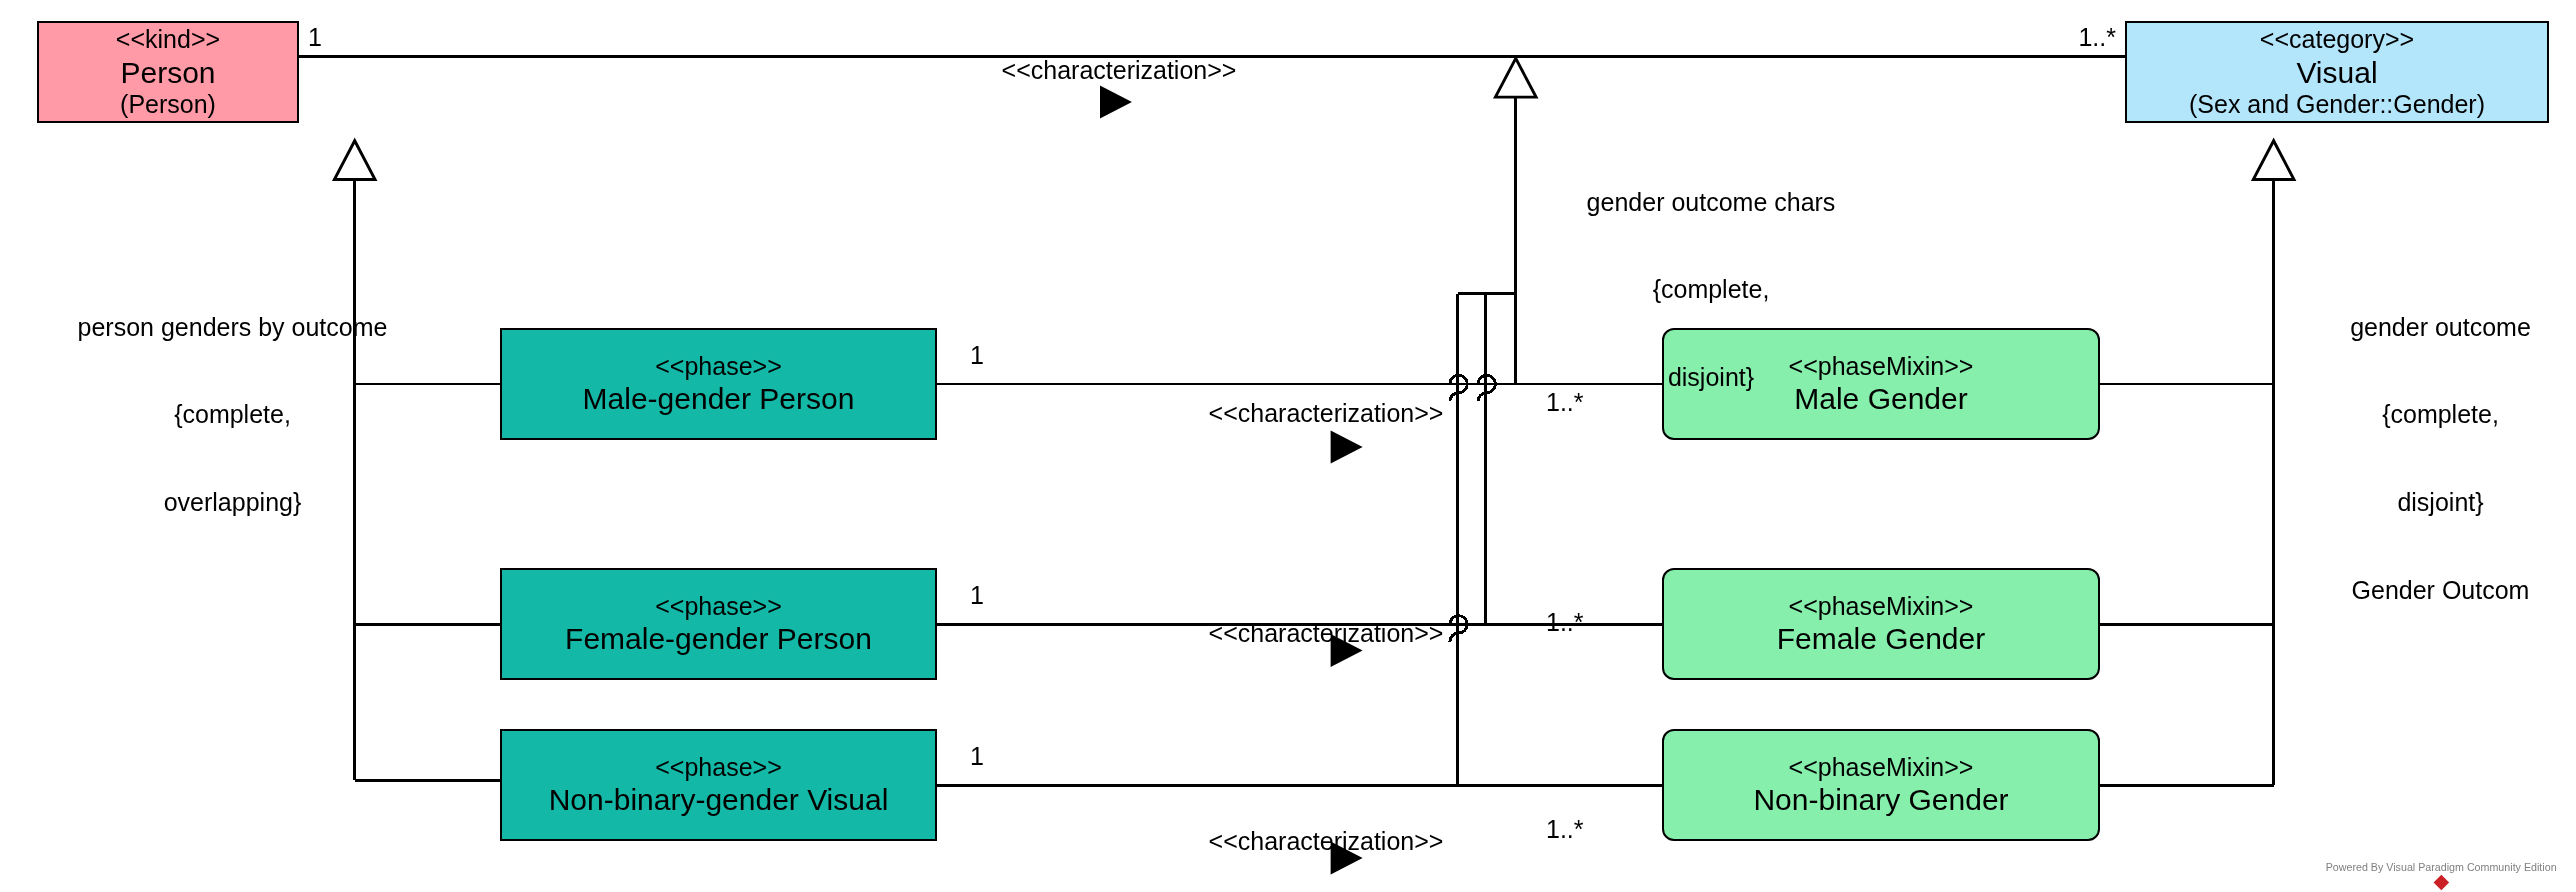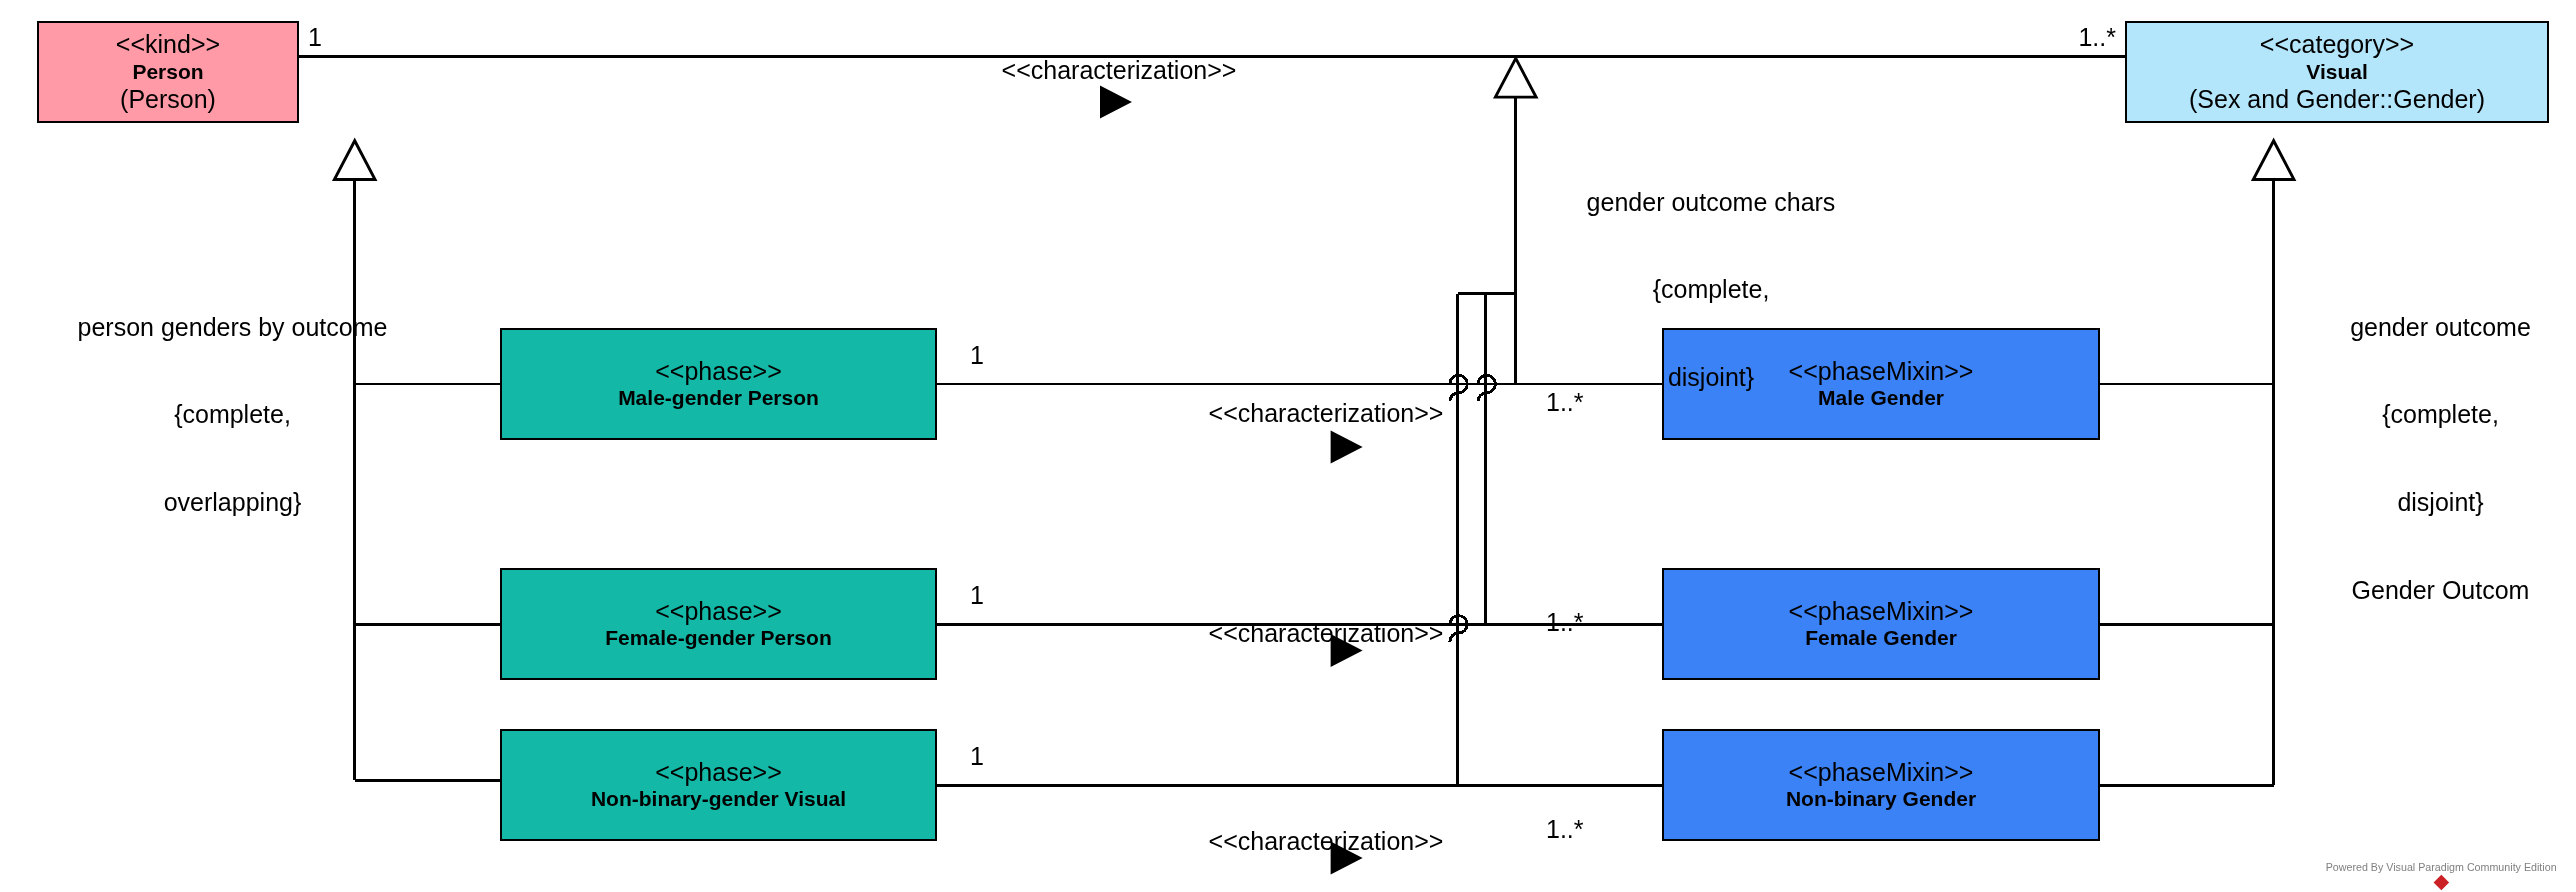--- a/index.html
+++ b/index.html
@@ -34,33 +34,33 @@
     justify-content: center;
     text-align: left;
     line-height: 1.18;
   }
   .uml-box .stereo {
     font-size: 25px;
     font-weight: normal;
     color: #000;
   }
   .uml-box .cname {
-    font-size: 21px;
-    font-weight: bold;
+    font-size: 30px;
+    font-weight: normal;
     color: #000;
   }
   .uml-box .qname {
     font-size: 25px;
     font-weight: normal;
     color: #000;
   }
   .box-kind   { background: #ff9aa6; }
   .box-phase  { background: #14b8a6; }
   .box-cat    { background: #b3e5fb; }
-  .box-mixin  { background: #3b82f6; }
+  .box-mixin  { background: #86efac; border-radius: 12px; }
 
   .lbl {
     position: absolute;
     font-size: 25px;
     color: #000;
     white-space: pre;
     line-height: 1.17;
   }
   .lbl-c { text-align: center; transform: translateX(-50%); }
   .lbl-l { text-align: left; }

